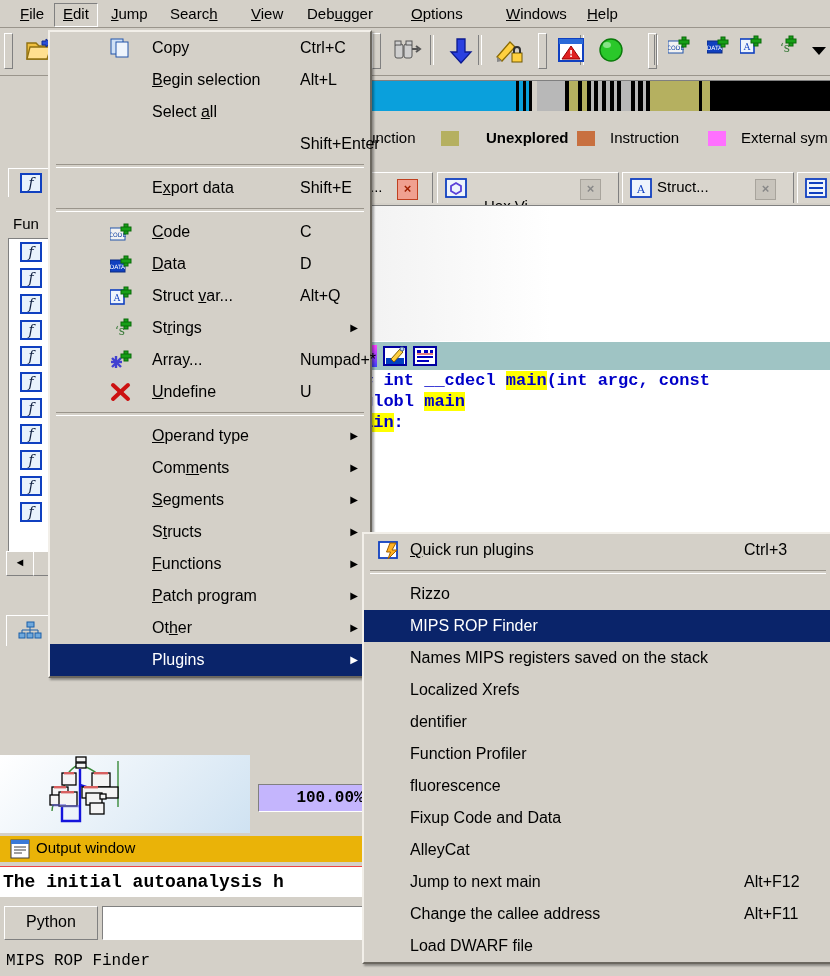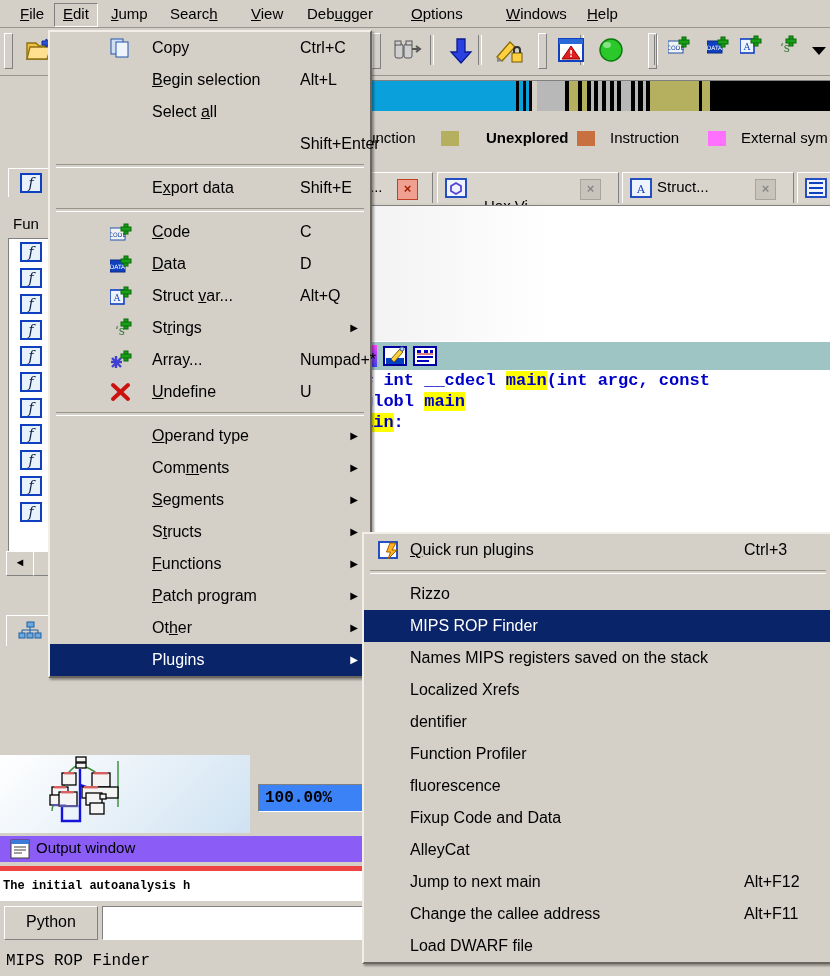--- a/index.html
+++ b/index.html
@@ -56,27 +56,27 @@
   
   #lpanel-tab{position:absolute;left:8px;top:168px;width:46px;height:28px;background:#d4d0c8;border-top:1px solid #fff;border-left:1px solid #fff;border-right:1px solid #808080;}
   #funcs-hdr{position:absolute;left:8px;top:212px;width:48px;height:26px;background:#d4d0c8;}
   #funcs-list{position:absolute;left:8px;top:238px;width:46px;height:312px;background:#fff;border-top:1px solid #808080;border-left:1px solid #808080;overflow:hidden;}
   .frow{position:absolute;left:0;width:46px;height:26px;}
   .fico{position:absolute;left:11px;top:3px;width:22px;height:20px;}
   #funcs-scroll{position:absolute;left:6px;top:551px;width:50px;height:23px;background:#d4d0c8;}
   #graphtab{position:absolute;left:6px;top:615px;width:48px;height:30px;background:#d4d0c8;border-top:1px solid #fff;border-left:1px solid #fff;border-right:1px solid #808080;}
   #graphov{position:absolute;left:0px;top:755px;width:250px;height:78px;background:linear-gradient(135deg,#ffffff 0%,#e3eef7 60%,#cfe2f2 100%);}
   #zoombox{position:absolute;left:255px;top:757px;width:108px;height:76px;background:#d4d0c8;}
-  #zoomval{position:absolute;left:258px;top:784px;width:100px;height:26px;background:#3b82f6;border-top:1px solid #808080;border-left:1px solid #808080;border-right:1px solid #fff;border-bottom:1px solid #fff;font-family:"Liberation Mono", monospace;font-size:16px;font-weight:bold;line-height:26px;padding-left:6px;}
-
-  
-  #outhdr{position:absolute;left:0px;top:836px;width:363px;height:26px;background:#8b5cf6;}
+  #zoomval{position:absolute;left:258px;top:784px;width:100px;height:26px;background:#c4b5fd;border-top:1px solid #808080;border-left:1px solid #808080;border-right:1px solid #fff;border-bottom:1px solid #fff;font-family:"Liberation Mono", monospace;font-size:16px;font-weight:bold;line-height:26px;padding-left:21px;text-align:center;}
+
+  
+  #outhdr{position:absolute;left:0px;top:836px;width:363px;height:26px;background:#eab308;}
   #outhdr .oicon{position:absolute;left:10px;top:3px;width:20px;height:20px;}
   #outhdr .olabel{position:absolute;left:36px;top:3px;font-size:15px;}
-  #outline{position:absolute;left:0px;top:866px;width:363px;height:30px;background:#fff;border-top:5px solid #ef4444;font-family:"Liberation Mono", monospace;font-size:12px;font-weight:bold;white-space:pre;overflow:hidden;line-height:30px;padding-left:3px;}
+  #outline{position:absolute;left:0px;top:866px;width:363px;height:30px;background:#fff;border-top:1px solid #ef4444;font-family:"Liberation Mono", monospace;font-size:18px;font-weight:bold;white-space:pre;overflow:hidden;line-height:30px;padding-left:3px;}
   #pybtn{position:absolute;left:4px;top:906px;width:92px;height:32px;background:#d4d0c8;border-top:1px solid #fff;border-left:1px solid #fff;border-right:1px solid #808080;border-bottom:1px solid #808080;font-size:16px;text-align:center;line-height:30px;}
   #pyinput{position:absolute;left:102px;top:906px;width:262px;height:32px;background:#fff;border-top:1px solid #808080;border-left:1px solid #808080;border-right:1px solid #fff;border-bottom:1px solid #fff;}
   #statusbar{position:absolute;left:0px;top:946px;width:363px;height:30px;background:#d4d0c8;font-family:"Liberation Mono", monospace;font-size:16px;line-height:30px;padding-left:6px;white-space:nowrap;}
 
   
   .popup{position:absolute;background:#d4d0c8;border-top:2px solid #f2efe9;border-left:2px solid #f2efe9;border-right:2px solid #6b675f;border-bottom:2px solid #6b675f;box-shadow:2px 2px 2px rgba(0,0,0,.35);}
   .mi{position:relative;height:32px;line-height:32px;white-space:nowrap;}
   .mi.sel{background:#0a246a;color:#fff;}
   .mi .mlabel{position:absolute;font-size:16px;}
   .mi .maccel{position:absolute;font-size:16px;}

